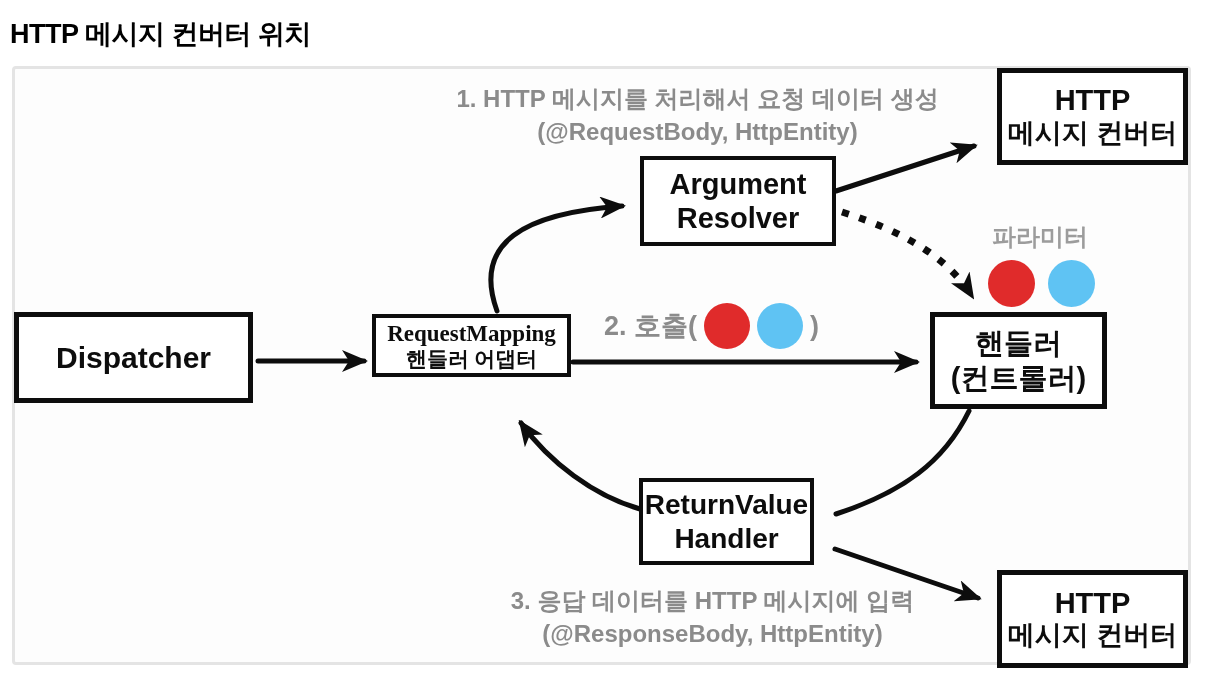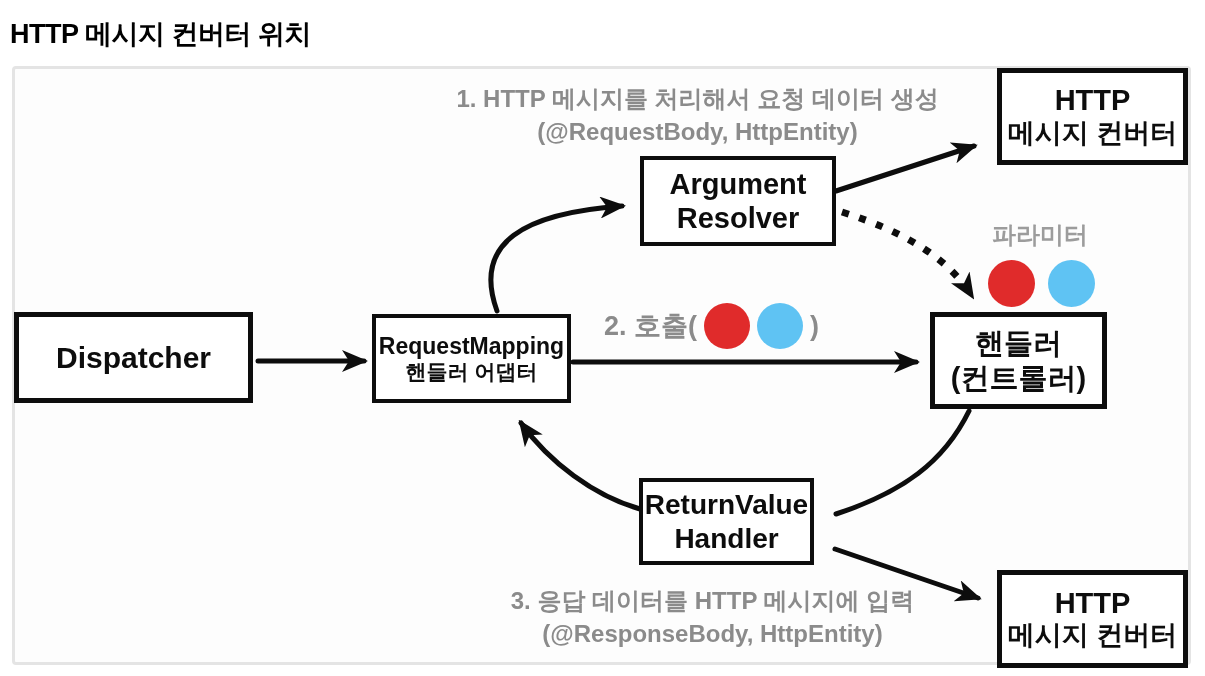--- a/index.html
+++ b/index.html
@@ -16,35 +16,35 @@
     border:3px solid #e4e4e4;border-radius:4px;background:#fdfdfd;box-sizing:border-box;
   }
   .arrows{position:absolute;left:0;top:0;width:1205px;height:676px;pointer-events:none;}
   .node{
     position:absolute;background:#ffffff;border:4px solid #0d0d0d;box-sizing:border-box;
     display:flex;flex-direction:column;align-items:center;justify-content:center;
     text-align:center;font-weight:bold;color:#0d0d0d;line-height:1.18;
   }
   .node .l1,.node .l2{display:block;white-space:nowrap;}
   .n-dispatcher{left:14px;top:312px;width:239px;height:91px;border-width:5px;font-size:30px;}
-  .n-adapter{left:372px;top:314px;width:199px;height:89px;font-size:23px;}
+  .n-adapter{left:372px;top:314px;width:199px;height:63px;font-size:23px;font-family:Liberation Serif, serif;}
   .n-adapter .l2{font-size:21px;}
   .n-argresolver{left:640px;top:156px;width:196px;height:90px;font-size:29px;}
   .n-handler{left:930px;top:312px;width:177px;height:97px;border-width:5px;font-size:29px;}
   .n-retval{left:639px;top:478px;width:175px;height:87px;font-size:28px;}
   .n-httptop{left:997px;top:68px;width:191px;height:97px;border-width:5px;font-size:29px;}
   .n-httpbottom{left:997px;top:570px;width:191px;height:98px;border-width:5px;font-size:29px;}
   .n-httptop .l2,.n-httpbottom .l2{font-size:27px;}
   .note{
     position:absolute;color:#8b8b8b;font-weight:bold;text-align:center;
     font-size:24px;line-height:33px;white-space:nowrap;
   }
   .note-step1{left:440px;top:82px;width:515px;}
   .note-step3{left:455px;top:584px;width:515px;}
-  .note-param{left:960px;top:220px;width:160px;color:#9c9c9c;font-size:24px;font-family:Liberation Mono, monospace;}
+  .note-param{left:960px;top:220px;width:160px;color:#9c9c9c;font-size:24px;}
   .call-row{
     position:absolute;left:604px;top:303px;display:flex;align-items:center;gap:7px;
     color:#8b8b8b;font-weight:bold;font-size:27px;
   }
   .dot-row{position:absolute;left:988px;top:260px;display:flex;gap:13px;}
   .dot svg{display:block;}
   .arrow-line{stroke:#0d0d0d;stroke-width:5;fill:none;stroke-linecap:round;}
   .arrow-dashed{stroke:#0d0d0d;stroke-width:7;fill:none;stroke-linecap:butt;stroke-dasharray:7 11;}
 </style>
 </head>

